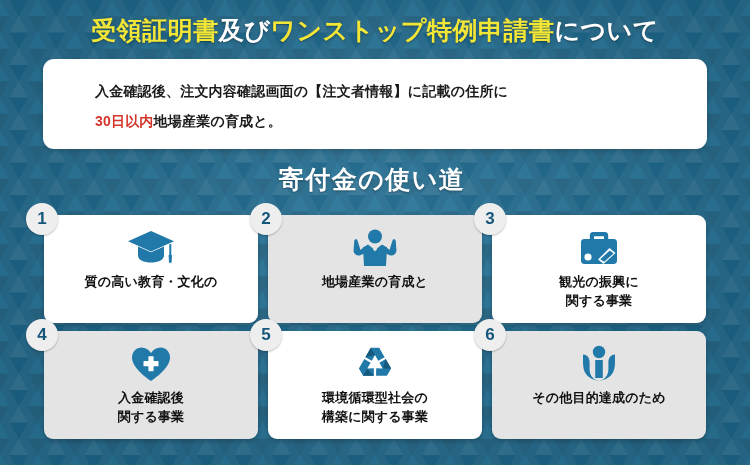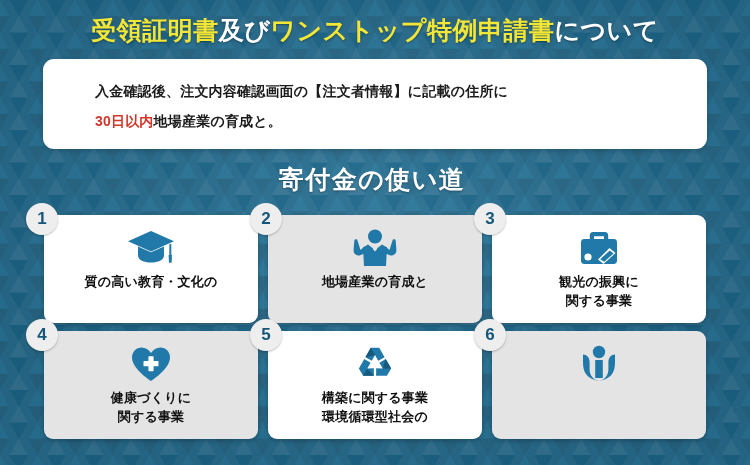--- a/index.html
+++ b/index.html
@@ -230,21 +230,21 @@
     <div class="card bg-gray">
       <div class="card-badge">4</div>
       <div class="card-icon">
         <svg width="44" height="40" viewBox="0 0 44 40" fill="#2079a8">
           <path d="M22 37 C22 37 3 25 3 13.5 C3 7.5 7.5 3.5 12.5 3.5 C16.5 3.5 19.8 5.8 22 9 C24.2 5.8 27.5 3.5 31.5 3.5 C36.5 3.5 41 7.5 41 13.5 C41 25 22 37 22 37 Z"></path>
           <rect x="19.4" y="12.2" width="5.2" height="15" rx="0.6" fill="#ffffff"></rect>
           <rect x="14.5" y="17.1" width="15" height="5.2" rx="0.6" fill="#ffffff"></rect>
         </svg>
       </div>
       <div class="card-label">
-        <div>健康づくりに</div>
+        <div>入金確認後</div>
         <div>関する事業</div>
       </div>
     </div>
 
     <div class="card bg-white">
       <div class="card-badge">5</div>
       <div class="card-icon">
         <svg width="42" height="40" viewBox="0 0 42 40" fill="#2079a8">
           <g transform="translate(21,20)">
             <g>
@@ -256,33 +256,34 @@
               <path d="M-4.2 -16.2 L0 -9 L-9.6 -6.8 Z" fill="#17587d"></path>
             </g>
             <g transform="rotate(240)">
               <path d="M-4.2 -16.2 L4.2 -16.2 L9.6 -6.8 L3.2 -3.2 L0 -9 L-3.2 -3.2 L-9.6 -6.8 Z"></path>
               <path d="M-4.2 -16.2 L0 -9 L-9.6 -6.8 Z" fill="#17587d"></path>
             </g>
           </g>
         </svg>
       </div>
       <div class="card-label">
+        <div>環境循環型社会の</div>
         <div>構築に関する事業</div>
-        <div>環境循環型社会の</div>
       </div>
     </div>
 
     <div class="card bg-gray">
       <div class="card-badge">6</div>
       <div class="card-icon">
         <svg width="38" height="40" viewBox="0 0 38 40" fill="#2079a8">
           <circle cx="19" cy="8" r="6.2"></circle>
           <path d="M15.2 16 L22.8 16 L22.8 34 L15.2 34 Z"></path>
           <path d="M3 10.5 C6.8 10.5 9.6 13.6 9.6 18 L9.6 25.5 C9.6 31.6 14 36.5 19 36.5 C14 36.5 9 34 6 30 C3.6 26.8 3 22.5 3 18 Z"></path>
           <path d="M35 10.5 C31.2 10.5 28.4 13.6 28.4 18 L28.4 25.5 C28.4 31.6 24 36.5 19 36.5 C24 36.5 29 34 32 30 C34.4 26.8 35 22.5 35 18 Z"></path>
         </svg>
       </div>
       <div class="card-label">
+        <div>その他目的達成のため</div>
       </div>
     </div>
 
   </div>
 </div>
 
 </body></html>

